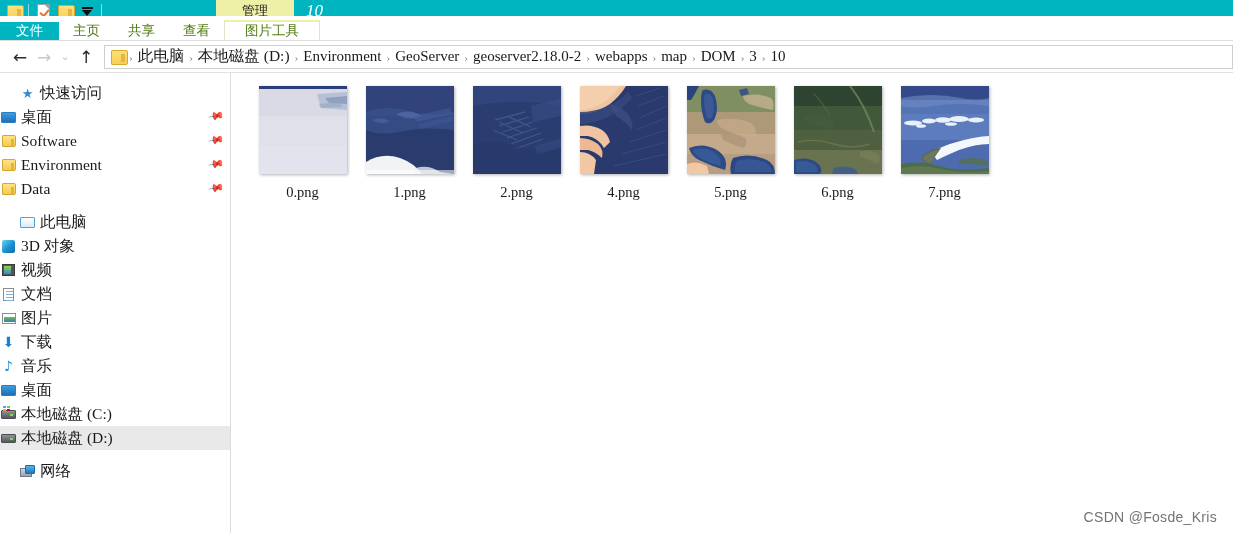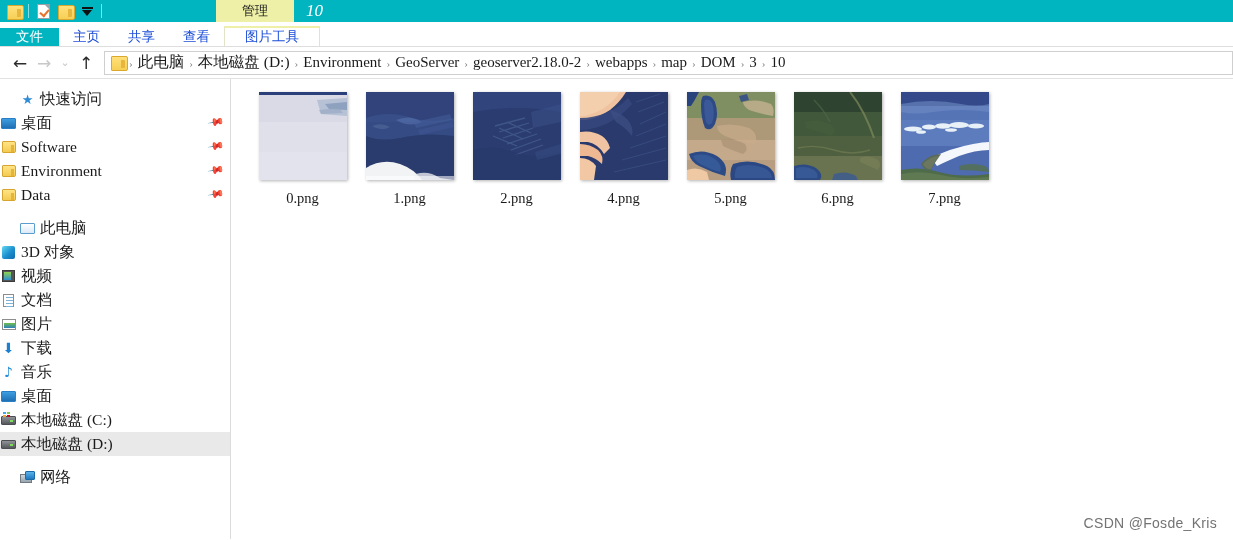--- a/index.html
+++ b/index.html
@@ -7,21 +7,21 @@
     margin: 0; padding: 0;
     width: 1233px; height: 540px;
     overflow: hidden;
     background: #ffffff;
     font-family: "Liberation Serif", "DejaVu Serif", serif;
   }
 
   
   .titlebar {
     position: relative;
-    height: 22px;
+    height: 16px;
     background: #00b4c0;
     display: flex;
     align-items: flex-start;
   }
   .qat {
     display: flex;
     align-items: center;
     height: 22px;
     padding-left: 3px;
     gap: 0px;
@@ -100,21 +100,21 @@
     height: 25px;
     background: #ffffff;
     display: flex;
     align-items: flex-end;
     border-bottom: 1px solid #dedede;
   }
   .tab {
     display: flex; align-items: center; justify-content: center;
     padding: 0 14px;
     font-size: 13.5px;
-    color: #1d4ed8;
+    color: #4d7c0f;
     font-family: "Liberation Sans", sans-serif;
     white-space: nowrap;
   }
   .tab.file {
     background: #00b4c0;
     color: #ffffff;
     padding: 0 16px;
   }
   .tab.ctx {
     border-top: 2px solid #eef0a8;

